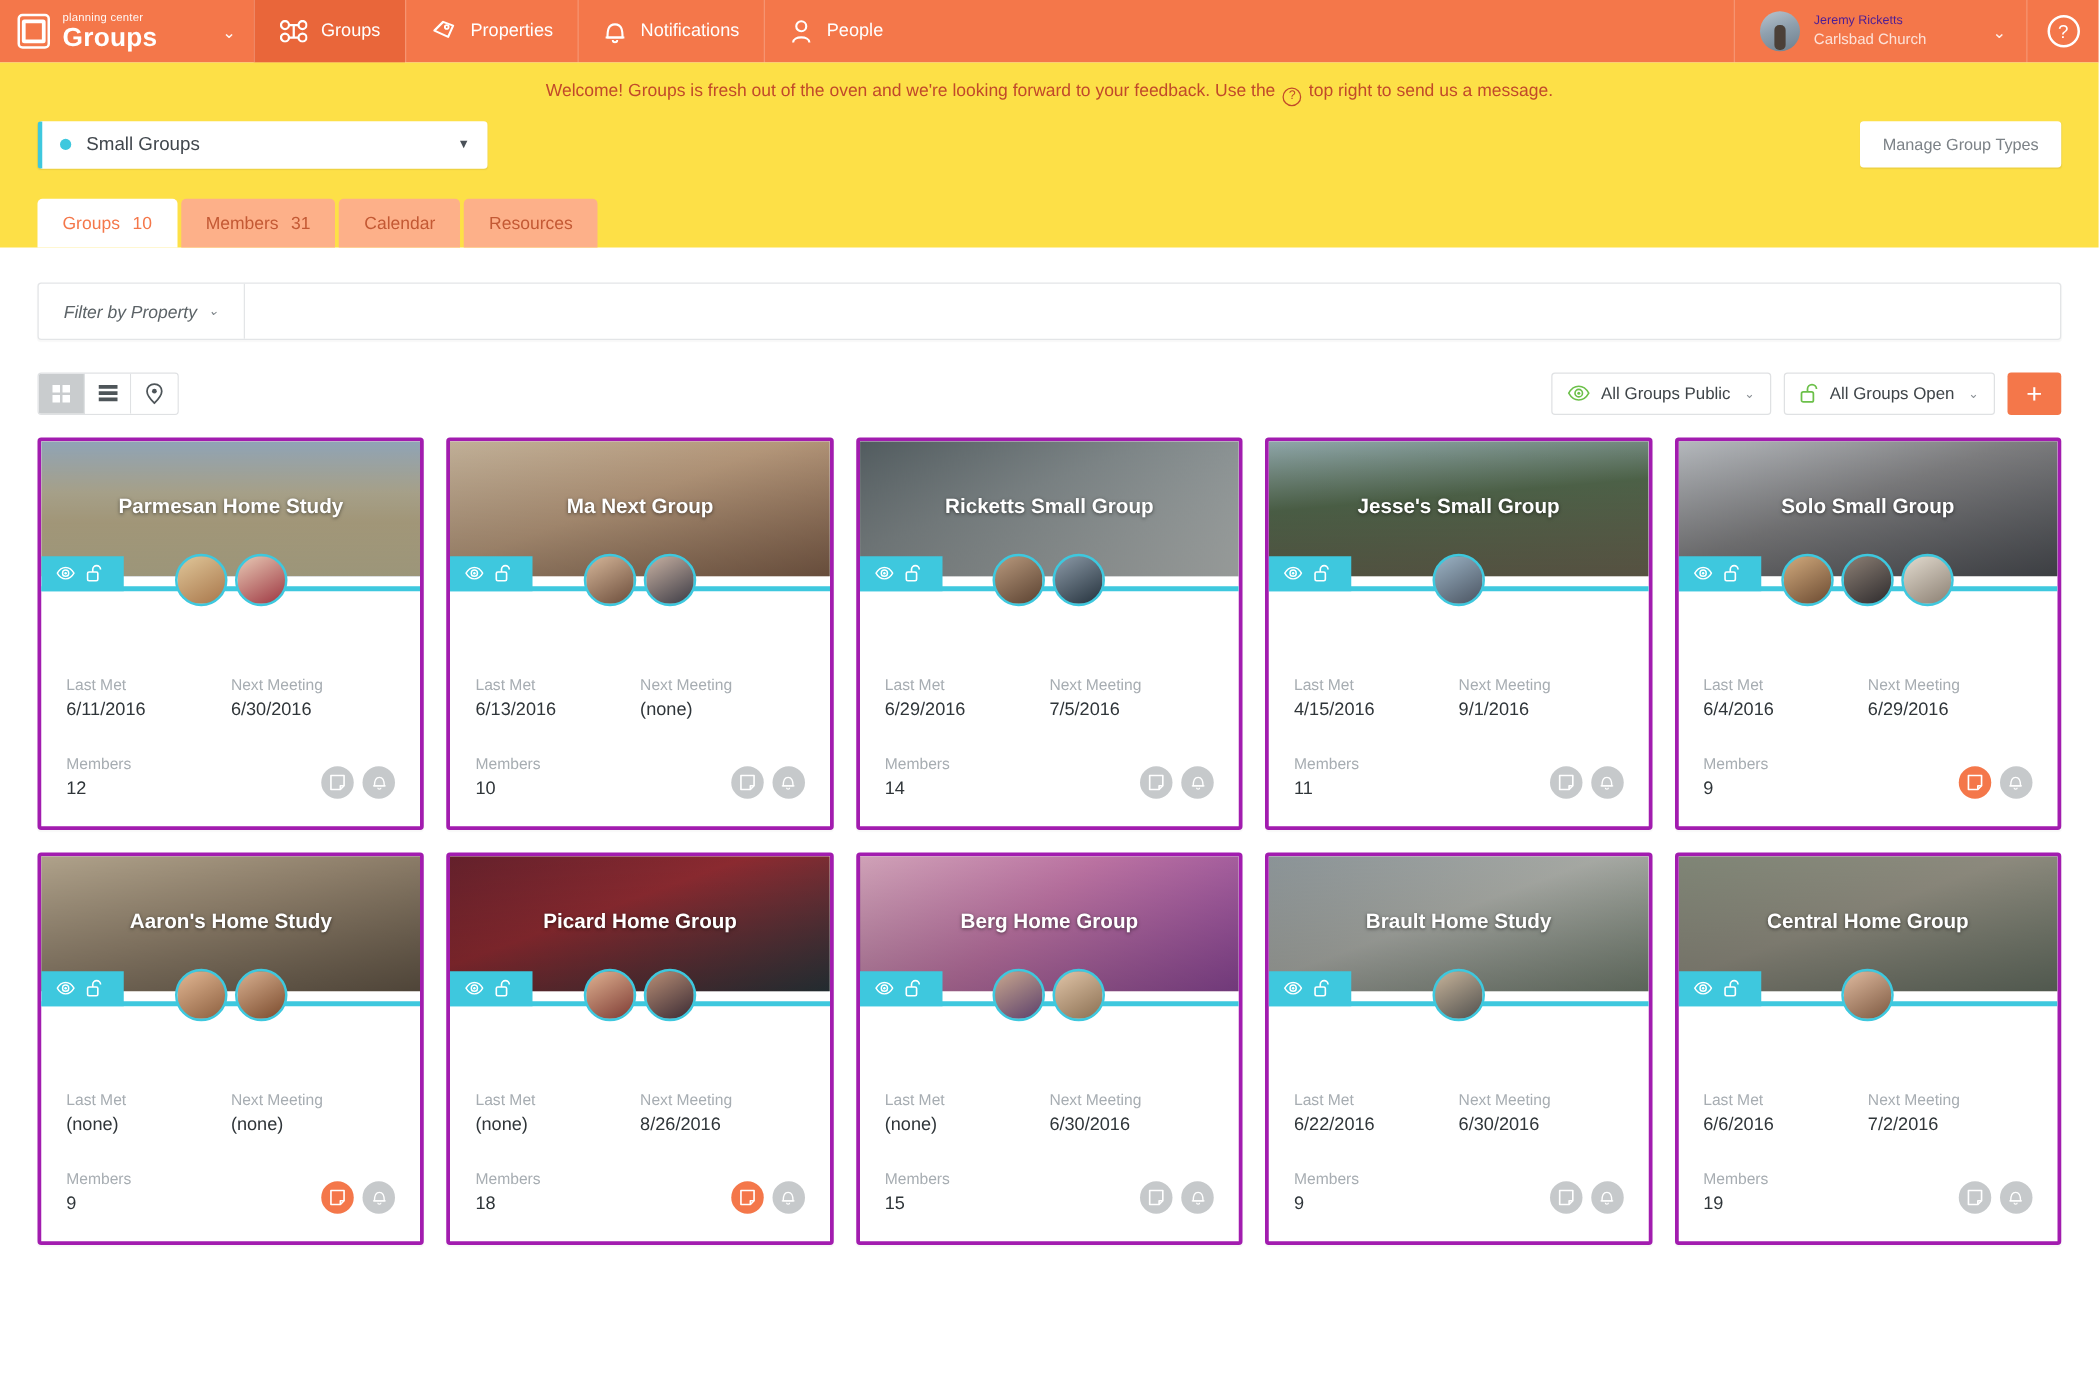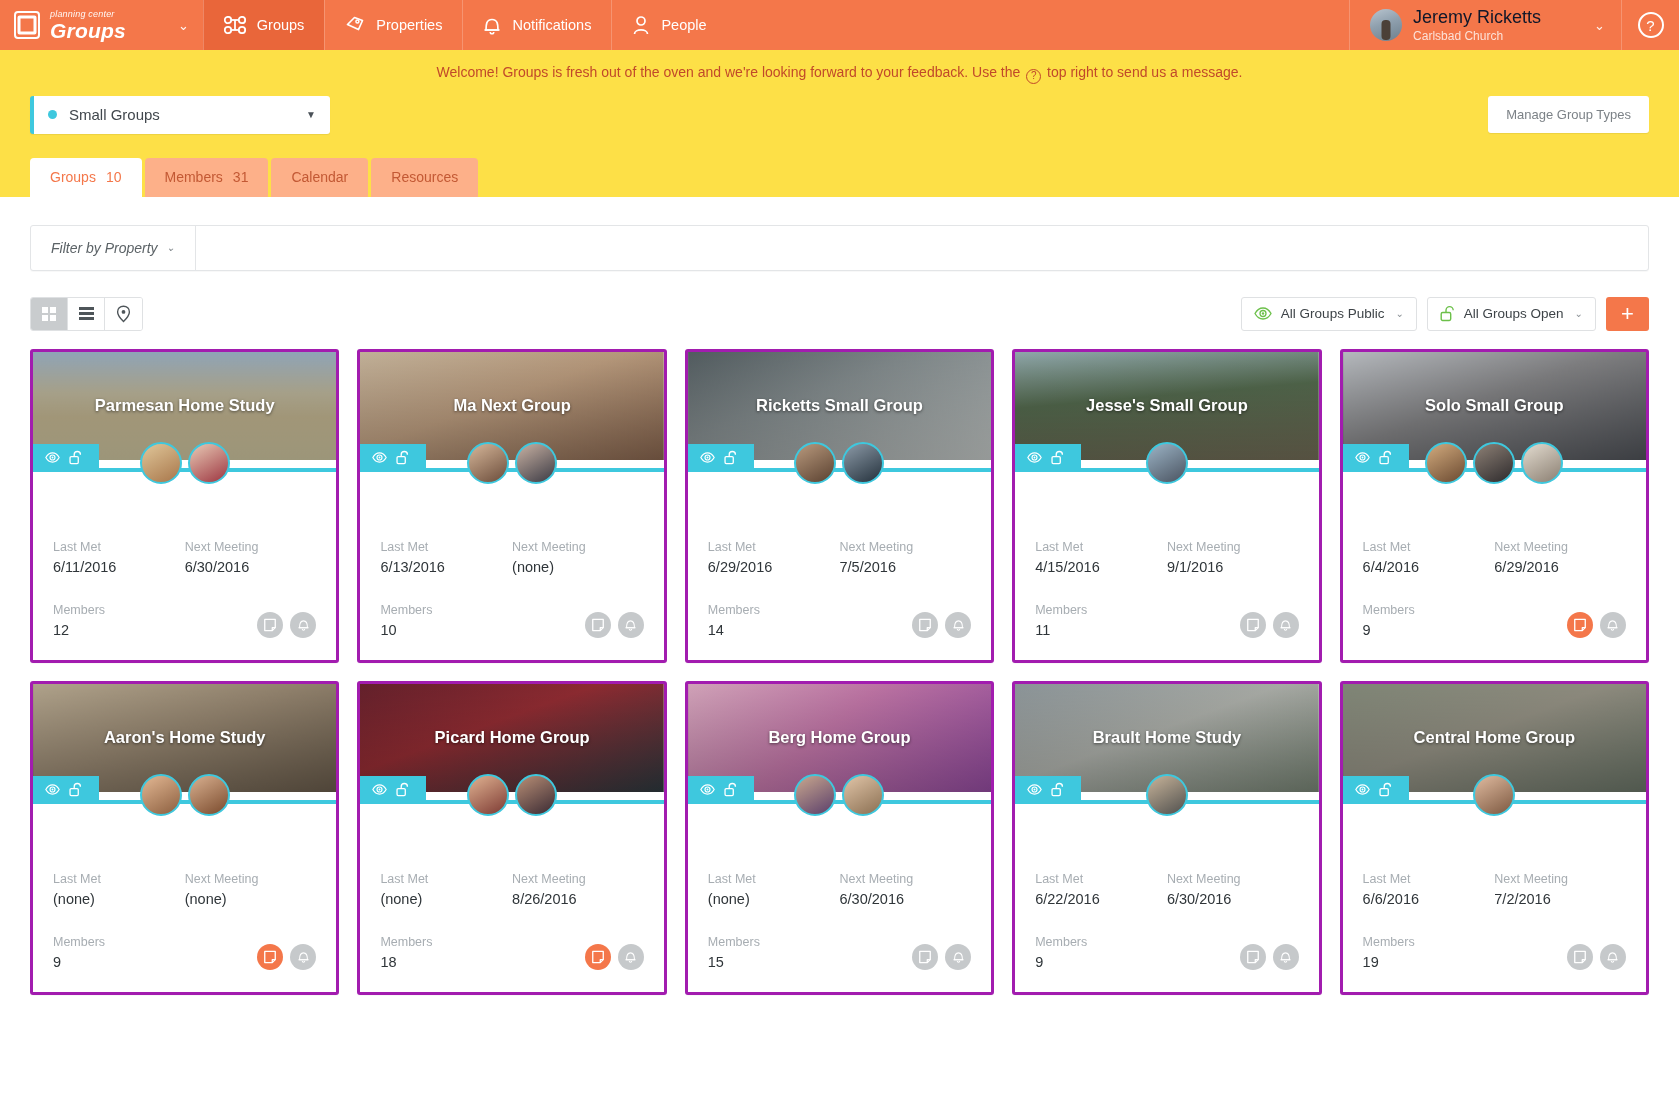--- a/index.html
+++ b/index.html
@@ -22,21 +22,21 @@
   }
   .brand-mark {
     width: 26px; height: 28px; border: 2px solid #fff; border-radius: 4px;
     position: relative; flex: none;
   }
   .brand-mark::before {
     content: ""; position: absolute; left: 50%; top: 50%;
     transform: translate(-50%,-50%);
     width: 13px; height: 13px; border: 3px solid #fff; border-radius: 2px;
   }
-  .brand-text { line-height: 1; font-style: italic; }
+  .brand-text { line-height: 1; }
   .brand-sup { font-size: 9px; letter-spacing: .2px; display: block; margin-bottom: 1px; opacity: .95;}
   .brand-name { font-size: 21px; font-weight: bold; display: block; letter-spacing: .2px;}
   .brand-caret {
     margin-left: 42px; font-size: 13px; opacity: .95;
   }
   .navitem {
     display: flex; align-items: center; gap: 11px;
     padding: 0 20px; font-size: 14.5px;
     border-left: 1px solid rgba(255,255,255,.22);
     cursor: pointer; white-space: nowrap;
@@ -55,21 +55,21 @@
     width: 32px; height: 32px; border-radius: 50%;
     background: linear-gradient(160deg,#b9c5cf 0%, #8fa0ae 45%, #6d7f8d 100%);
     position: relative; overflow: hidden; flex: none;
   }
   .avatar-sm::after {
     content: ""; position: absolute; left: 50%; top: 34%;
     transform: translateX(-50%);
     width: 9px; height: 20px; border-radius: 4px; background: #4b4038;
   }
   .user-lines { line-height: 1.25; }
-  .user-name { font-size: 18px; color: #0f172a; display: block; }
+  .user-name { font-size: 10px; color: #4c1d95; display: block; }
   .user-org  { font-size: 12px; color: rgba(255,255,255,.78); display: block; }
   .user-caret { margin-left: 42px; font-size: 13px; opacity: .9; }
   .help {
     display: flex; align-items: center; justify-content: center;
     width: 58px; border-left: 1px solid rgba(255,255,255,.22); cursor: pointer;
   }
   .help-circ {
     width: 26px; height: 26px; border: 2px solid #fff; border-radius: 50%;
     display: flex; align-items: center; justify-content: center;
     font-size: 15px; line-height: 1;
@@ -84,21 +84,21 @@
   .welcome .qmark {
     display: inline-flex; align-items: center; justify-content: center;
     width: 15px; height: 15px; border: 1.4px solid #c1492a; border-radius: 50%;
     font-size: 10px; line-height: 1; vertical-align: -2px; margin: 0 2px;
   }
   .typebar {
     display: flex; align-items: flex-start; justify-content: space-between;
     padding: 0 30px;
   }
   .type-select {
-    width: 300px; height: 38px; background: #fff; border-radius: 3px;
+    width: 360px; height: 38px; background: #fff; border-radius: 3px;
     border-left: 4px solid #3ec8de;
     display: flex; align-items: center; padding: 0 14px;
     cursor: pointer; box-shadow: 0 1px 1px rgba(0,0,0,.07);
   }
   .type-dot {
     width: 9px; height: 9px; border-radius: 50%; background: #3ec8de;
     margin-right: 12px; flex: none;
   }
   .type-label { font-size: 15px; color: #41474d; flex: 1; }
   .type-caret { color: #4a5158; font-size: 10px; }

